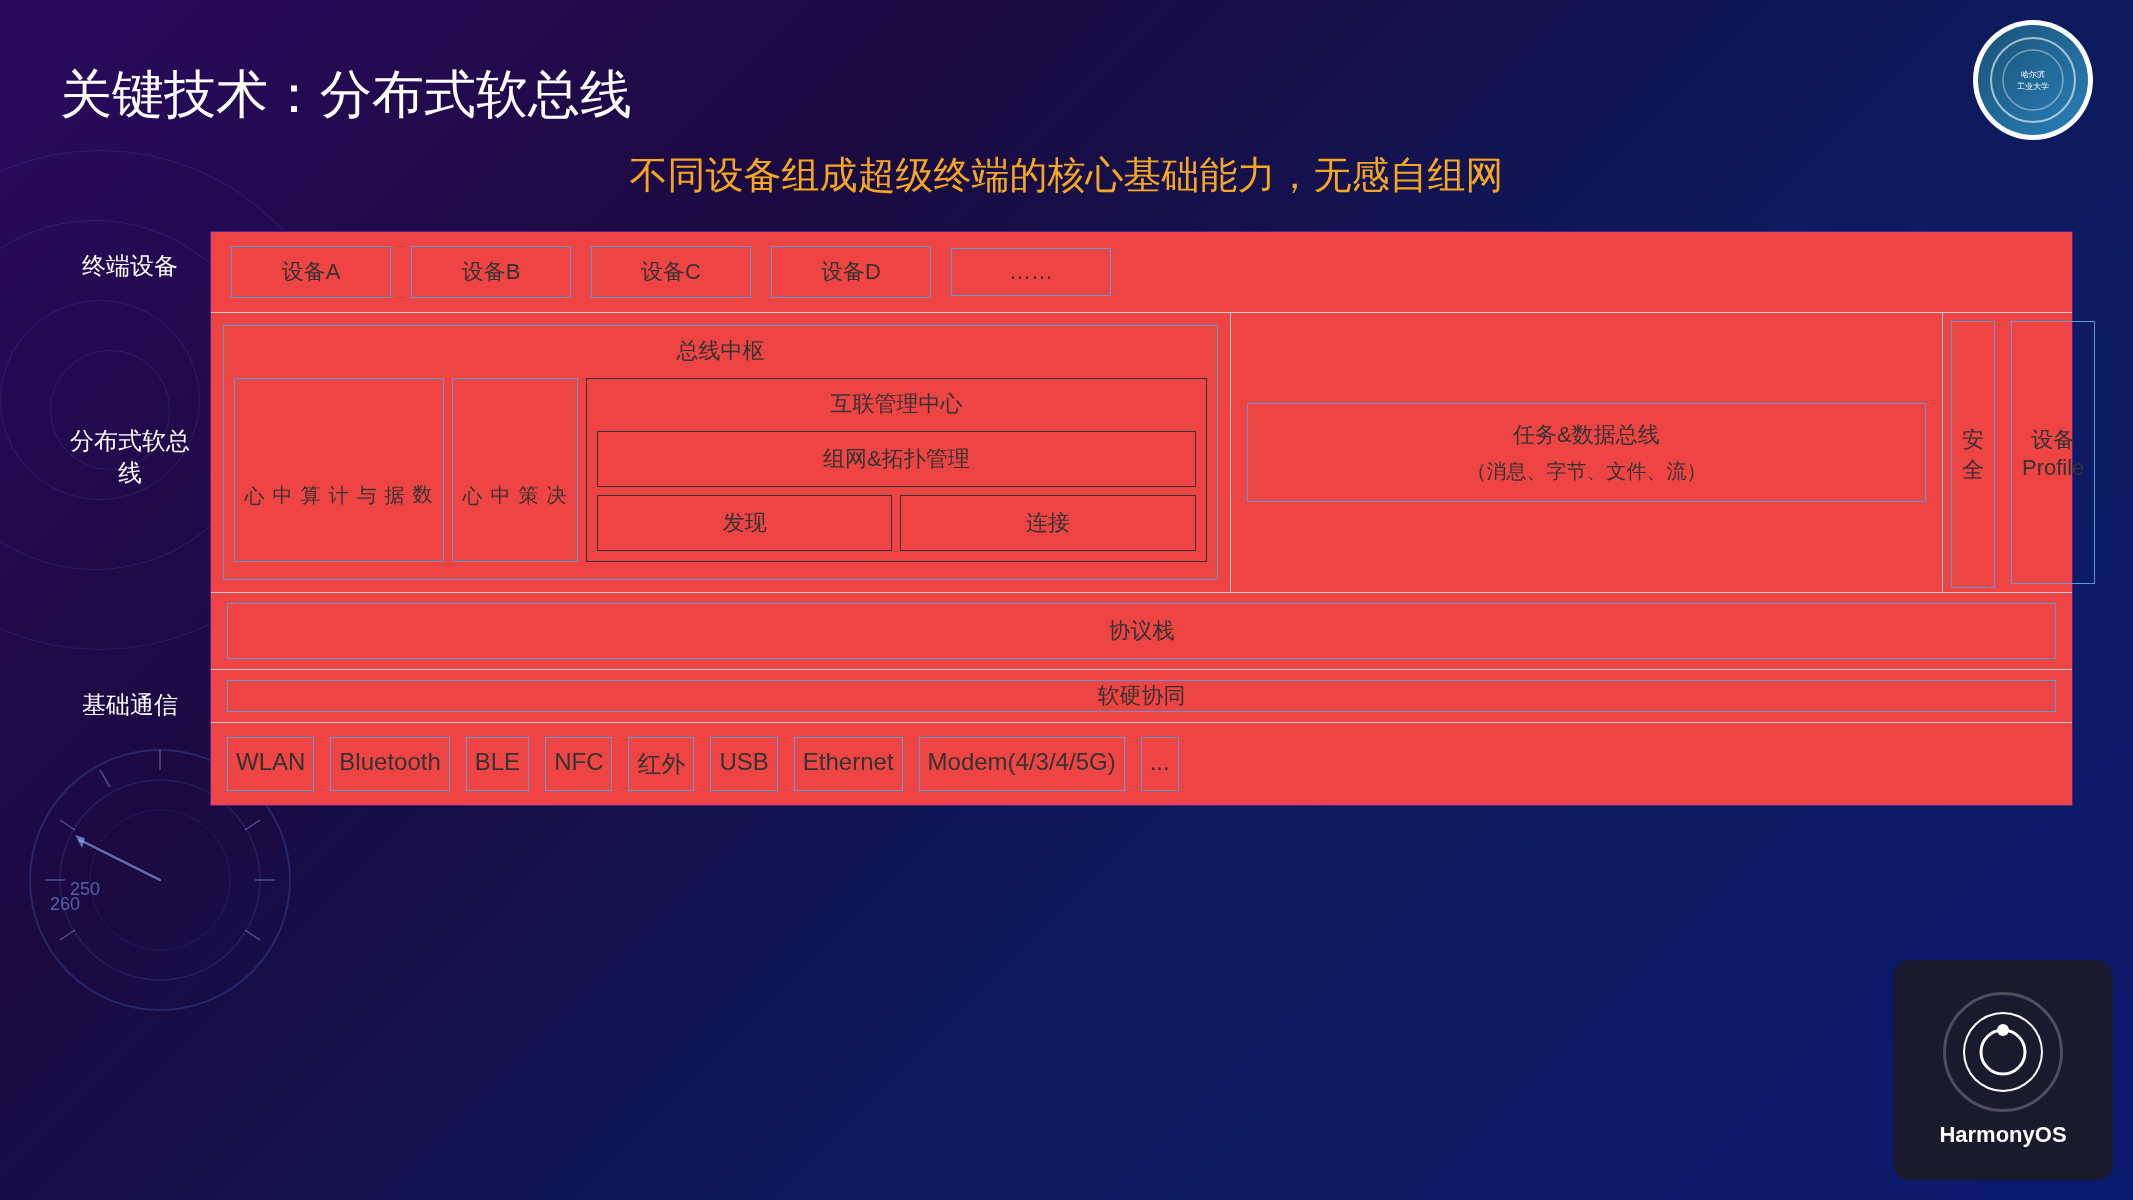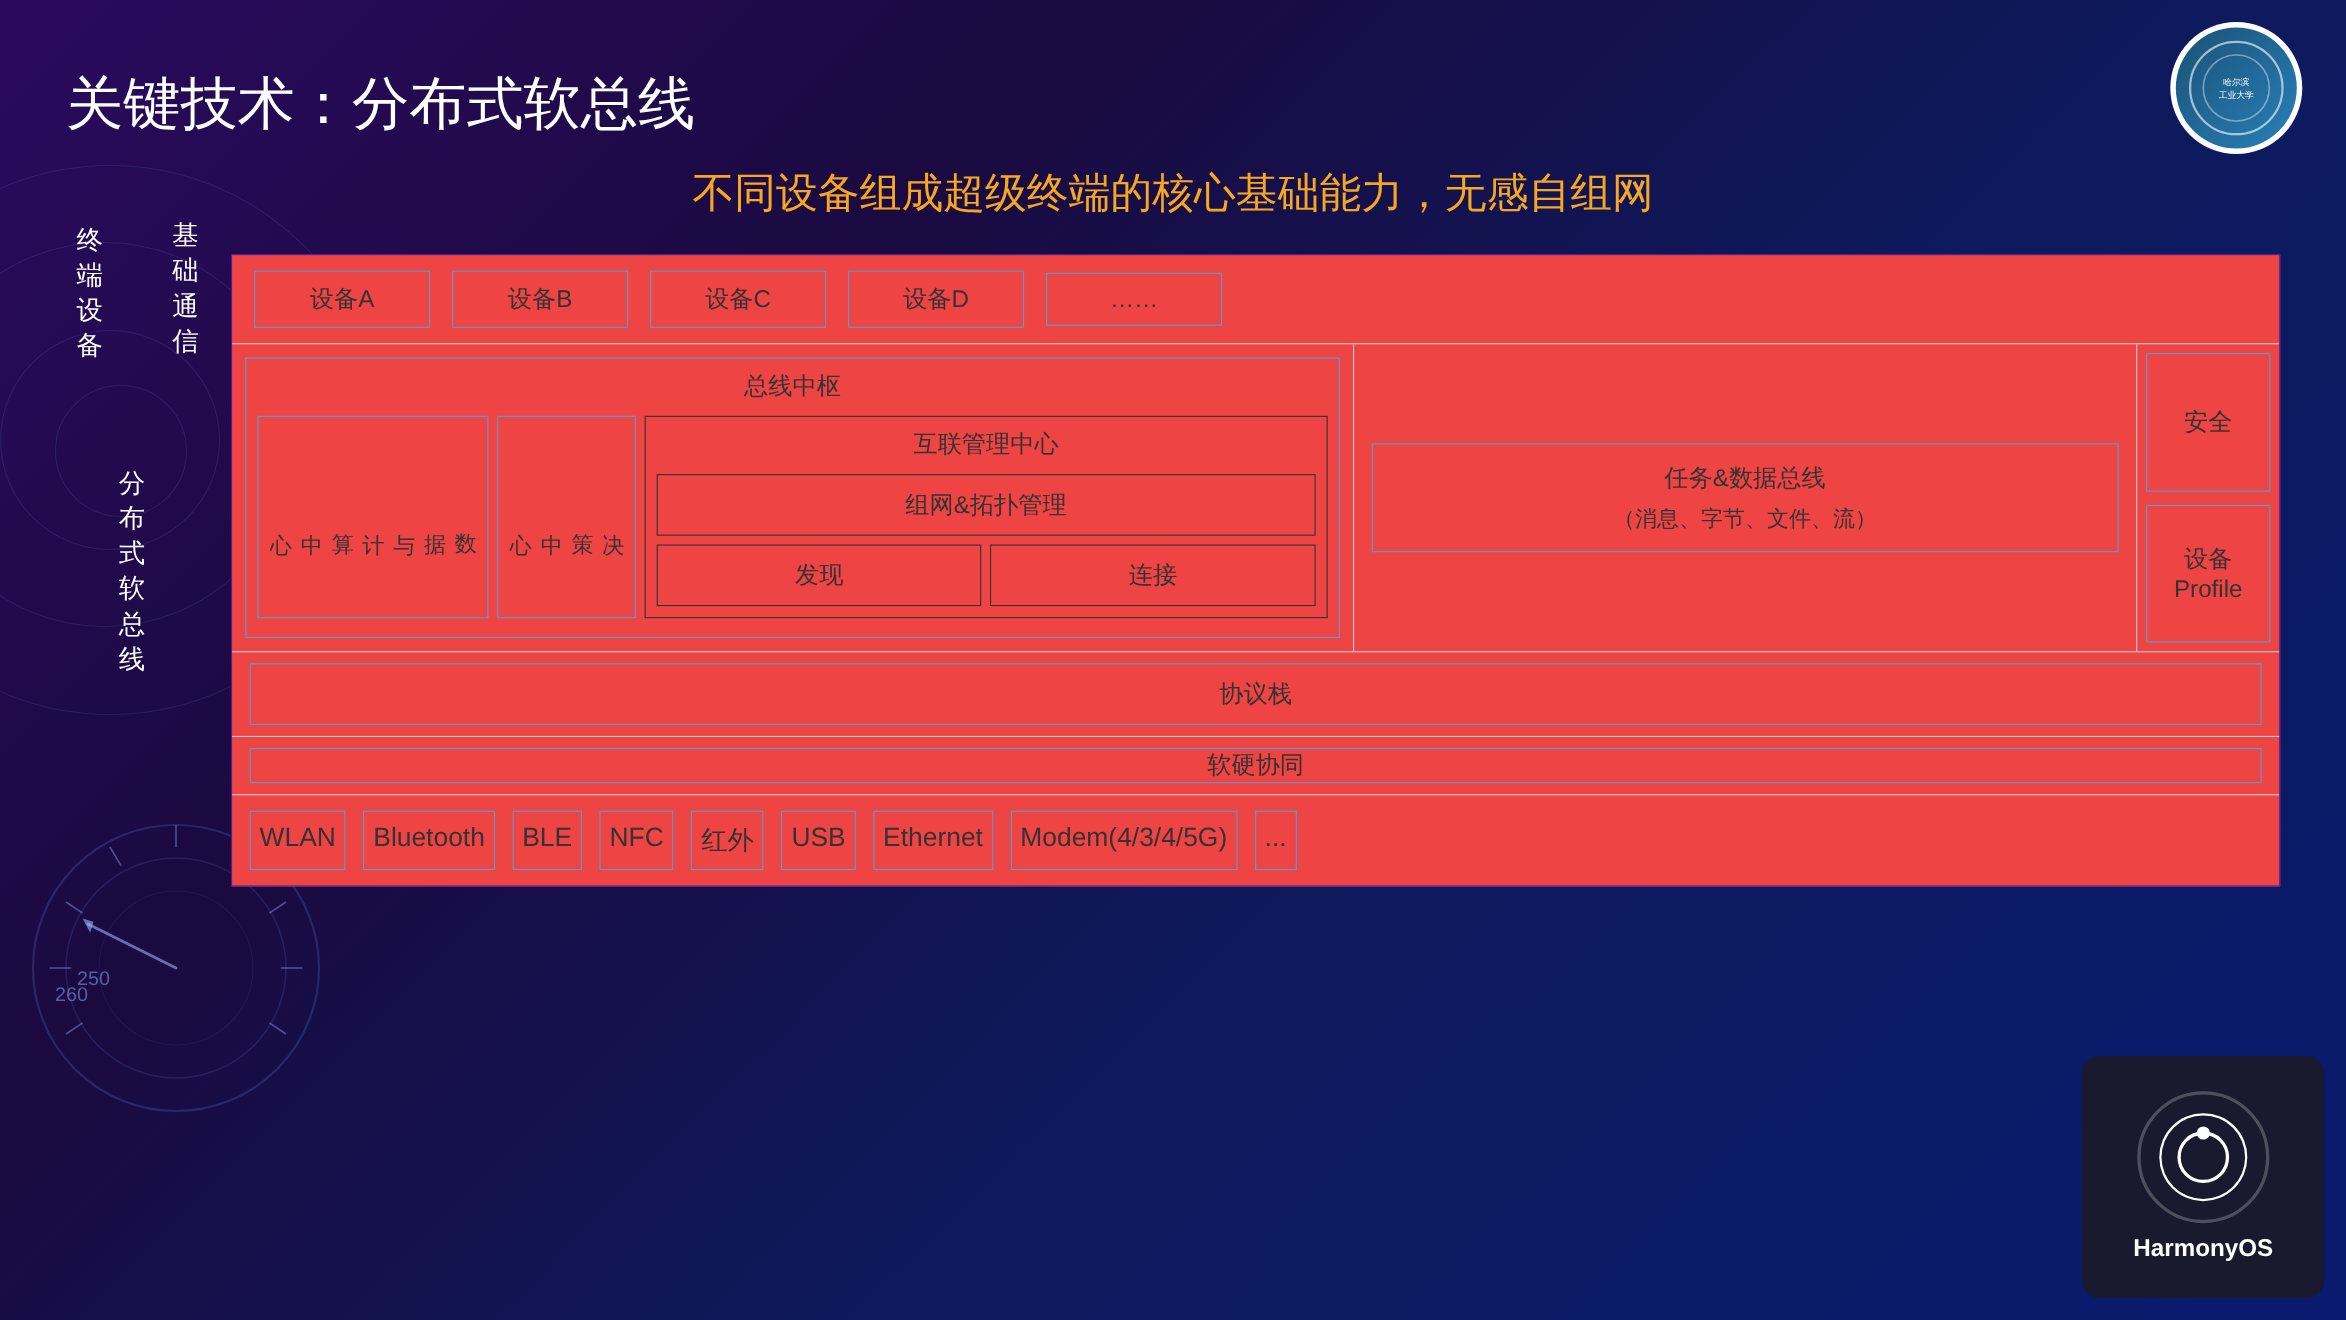--- a/index.html
+++ b/index.html
@@ -133,21 +133,21 @@
     }
 
     .table-outer {
       display: flex;
       width: 100%;
       position: relative;
     }
     .table-labels {
       width: 150px;
       display: flex;
-      flex-direction: row;
+      flex-direction: column;
       justify-content: space-around;
       color: white;
       font-size: 24px;
       text-align: center;
       padding-right: 10px;
       flex-shrink: 0;
     }
     .label-item {
       display: flex;
       align-items: center;
@@ -304,21 +304,20 @@
       display: flex;
       align-items: center;
       justify-content: center;
       text-align: center;
       padding: 16px;
     }
 
     .far-right-boxes {
       width: 130px;
       display: flex;
-      flex-direction: column;
       border-left: 1px solid #ccc;
     }
 
     .far-right-box {
       flex: 1;
       display: flex;
       align-items: center;
       justify-content: center;
       font-size: 22px;
       color: #333;

